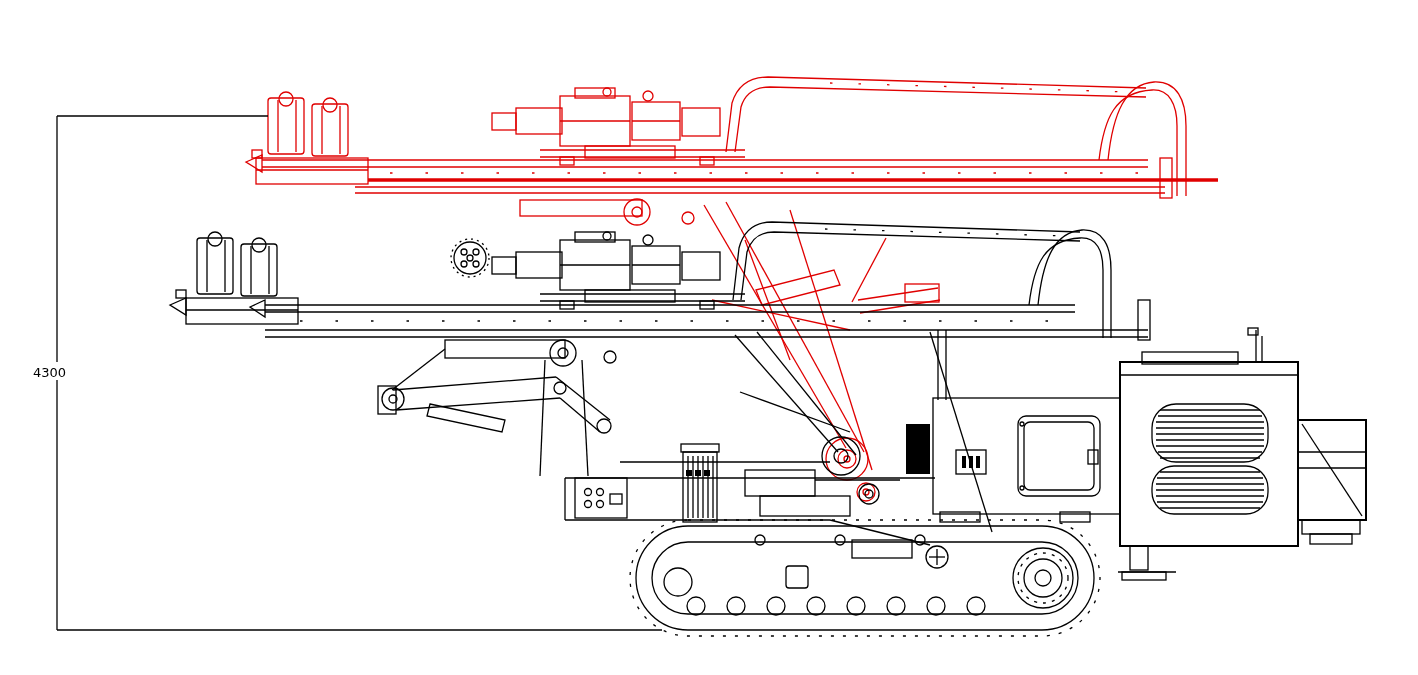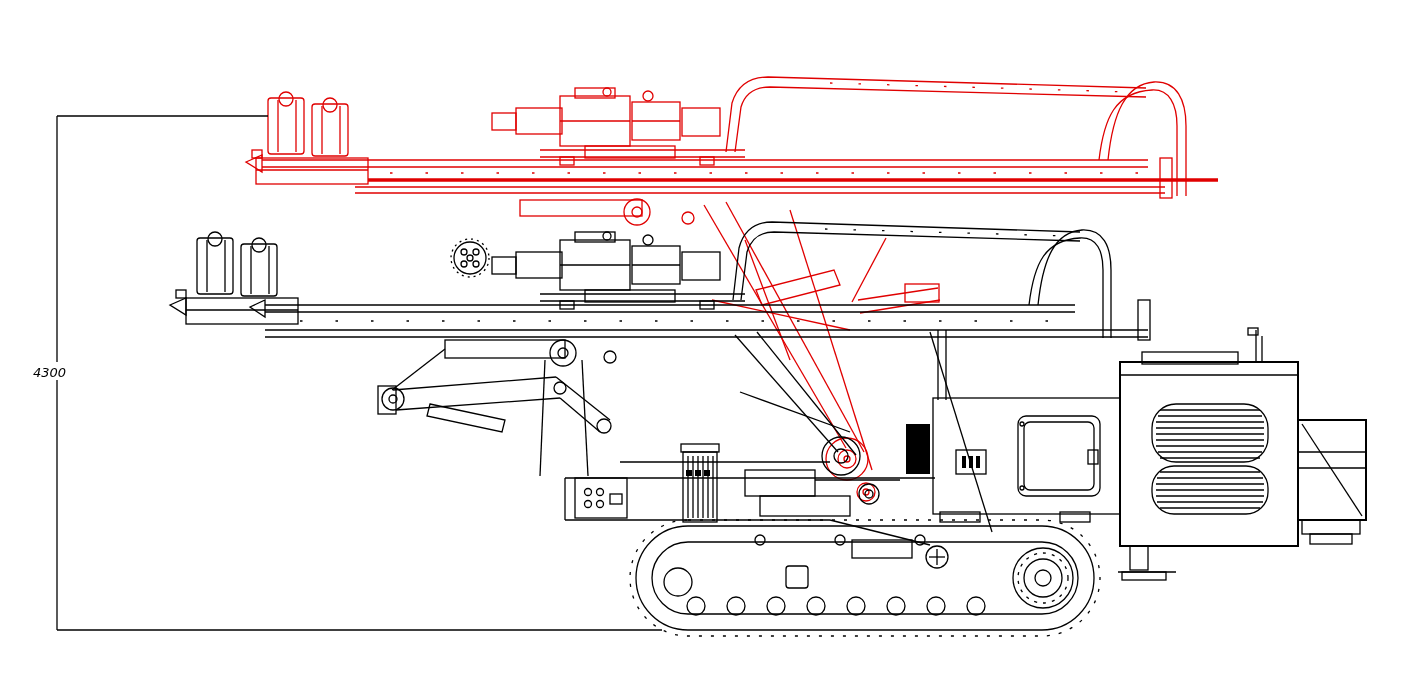--- a/index.html
+++ b/index.html
@@ -1,18 +1,18 @@
 <!DOCTYPE html>
 <html style="--line: #000000; --highlight: #e00000; --bg: #ffffff;"><head>
 <meta charset="utf-8">
 <style>
   :root{ --line:#000000; --highlight:#e00000; --bg:#ffffff; }
   html,body{ margin:0; padding:0; background:var(--bg); }
   .canvas{ position:relative; width:1418px; height:656px; background:var(--bg); overflow:hidden;
-           font-family:"DejaVu Sans", sans-serif;font-style:italic; }
+           font-family:"DejaVu Sans", sans-serif; }
   svg{ position:absolute; left:0; top:0; }
   .s  { stroke:var(--line); fill:none; stroke-width:1.3; }
   .sx { stroke:var(--line); fill:none; stroke-width:2;   }
   .r1 { stroke:var(--highlight); fill:none; stroke-width:1.3; }
   .r2 { stroke:var(--highlight); fill:none; stroke-width:3.5; }
   .fk { fill:var(--line); stroke:none; }
   .fw { fill:var(--bg); stroke:none; }
   .dim-text{ font-family:"DejaVu Sans", sans-serif; font-size:13px; fill:var(--line); }
 </style>
 </head>

